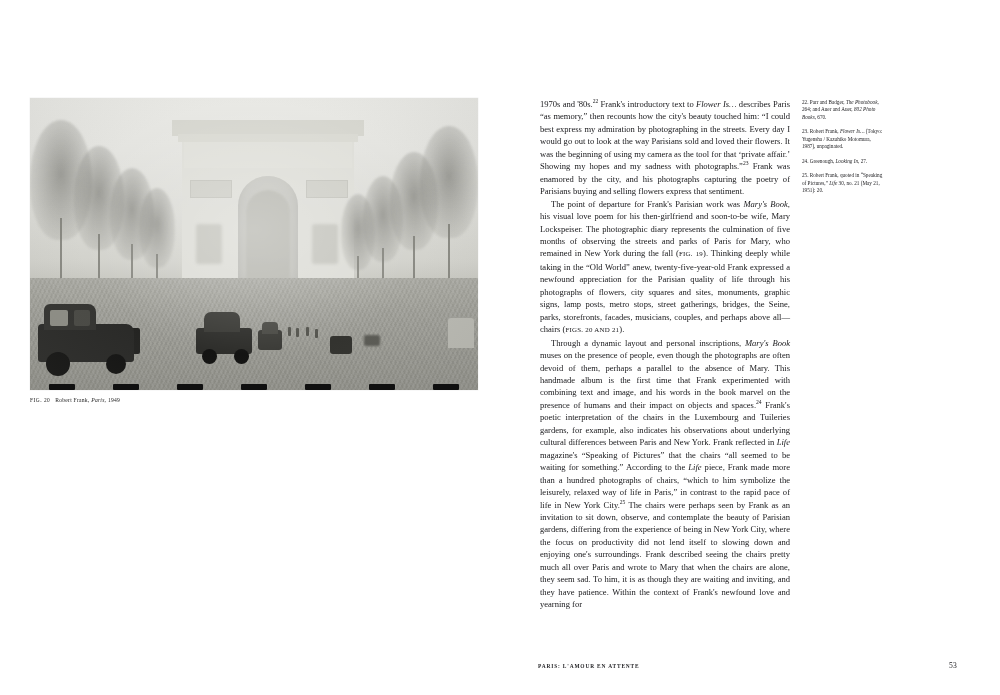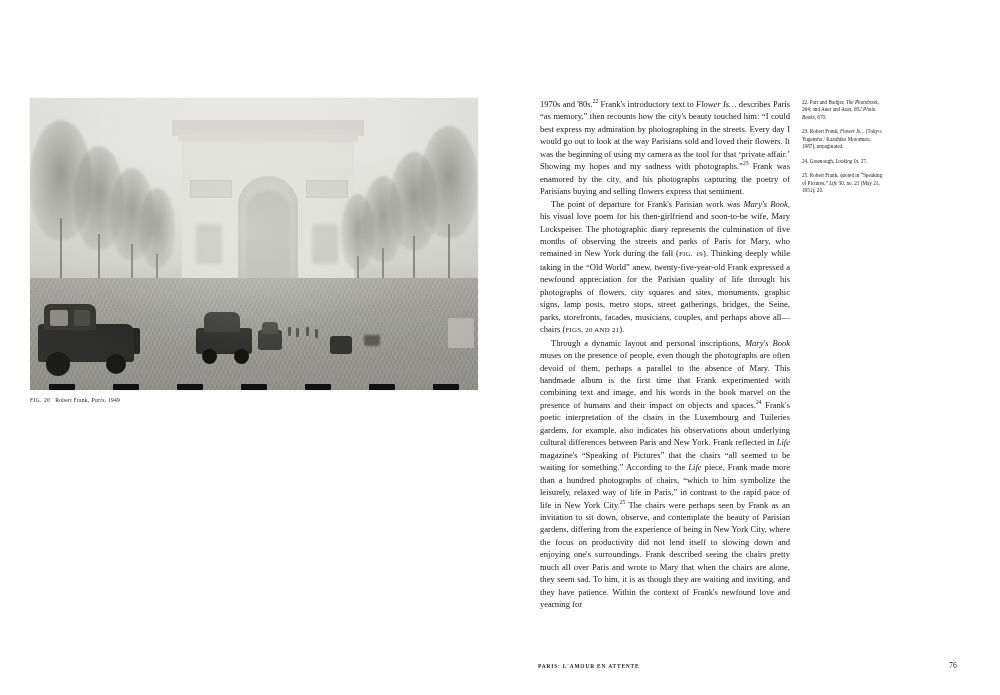--- a/index.html
+++ b/index.html
@@ -493,15 +493,15 @@
     </div>
 
   <div class="notes-col" id="notes-col">
       <div class="note" id="note-22"><span>22. Parr and Badger, </span><em>The Photobook</em><span>, 264; and Auer and Auer, </span><em>802 Photo Books</em><span>, 670.</span></div>
       <div class="note" id="note-23"><span>23. Robert Frank, </span><em>Flower Is…</em><span> (Tokyo: Yugensha / Kazuhiko Motomura, 1987), unpaginated.</span></div>
       <div class="note" id="note-24"><span>24. Greenough, </span><em>Looking In</em><span>, 27.</span></div>
       <div class="note" id="note-25"><span>25. Robert Frank, quoted in “Speaking of Pictures,” </span><em>Life</em><span> 30, no. 21 (May 21, 1951): 20.</span></div>
     </div>
 
   <div class="footer-title">PARIS: L'AMOUR EN ATTENTE</div>
-  <div class="folio">76</div>
+  <div class="folio">53</div>
 
 </div>
 
 </body></html>

